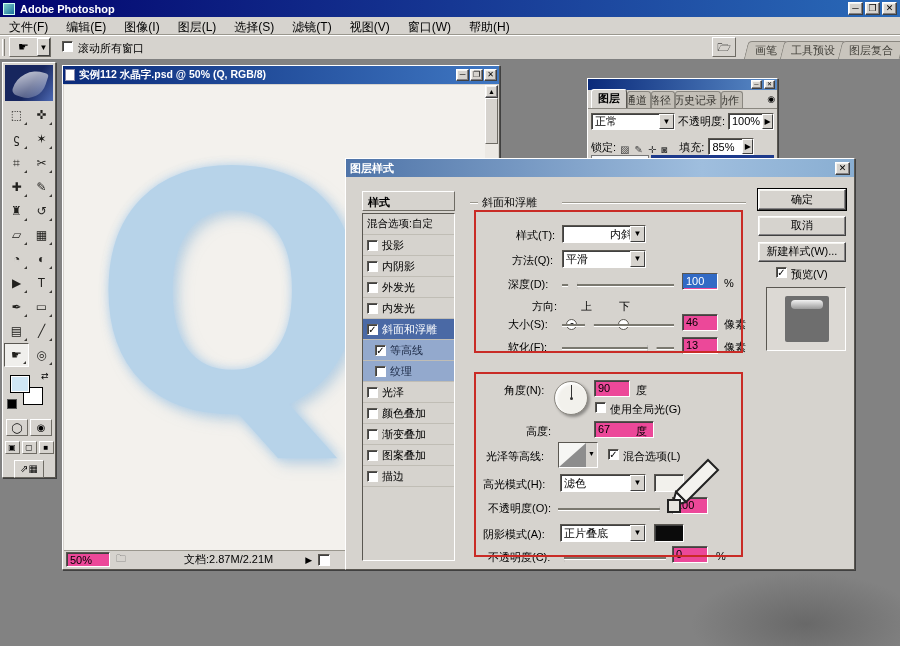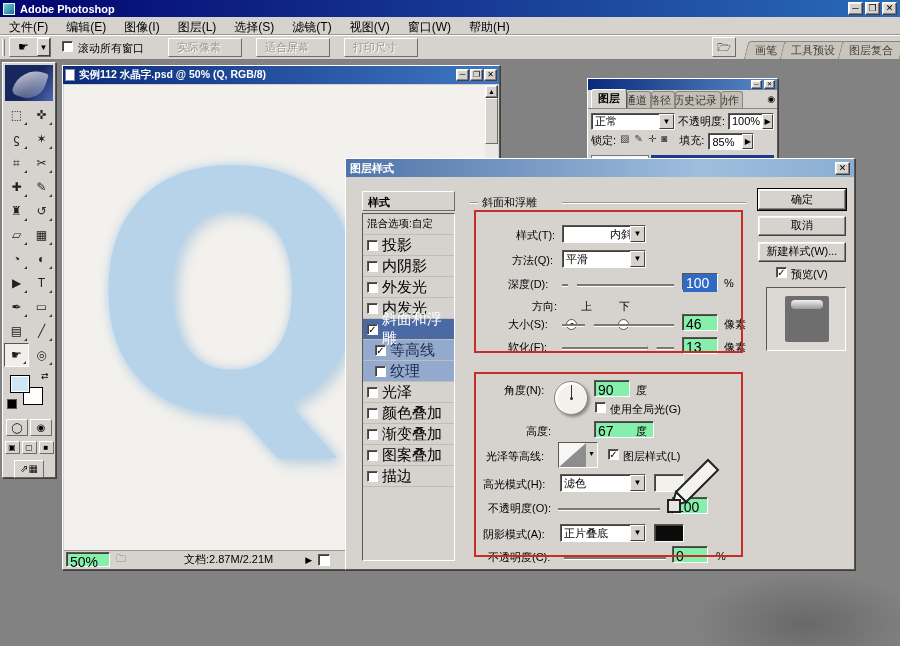--- a/index.html
+++ b/index.html
@@ -20,28 +20,28 @@
   .tool { width:25px; height:24px; display:flex; align-items:center; justify-content:center; font-size:12px; color:#22211e; position:relative; }
   .tool::after { content:""; position:absolute; right:2px; bottom:2px; border-left:3px solid transparent; border-bottom:3px solid #3c3a36; }
   .tool.pressed { background:#f0efec; border:1px solid; border-color:#5a5751 #ffffff #ffffff #5a5751; }
   .cb { display:inline-block; width:11px; height:11px; background:#fff; border:1px solid; border-color:#5a5751 #fff #fff #5a5751; box-shadow:inset 1px 1px 0 #404040; font-size:10px; line-height:10px; text-align:center; color:#000; vertical-align:-2px; }
   .cb.checked::after { content:"✓"; font-weight:bold; }
   .radio { display:inline-block; width:11px; height:11px; border-radius:50%; background:#fff; border:1px solid #5a5751; vertical-align:-2px; position:relative; }
   .radio.on::after { content:""; position:absolute; left:3px; top:3px; width:4px; height:4px; border-radius:50%; background:#000; }
   .combo { background:#fff; border:1px solid; border-color:#5a5751 #fff #fff #5a5751; box-shadow:inset 1px 1px 0 #404040; font-size:11px; display:flex; align-items:center; }
   .combo .val { flex:1; padding:1px 3px; white-space:nowrap; overflow:hidden; }
   .combo .dd { width:15px; align-self:stretch; background:#d6d3ce; border:1px solid; border-color:#fff #404040 #404040 #fff; font-size:8px; line-height:14px; text-align:center; color:#000; }
-  .field { background:#86efac; border:1px solid; border-color:#5a5751 #fff #fff #5a5751; box-shadow:inset 1px 1px 0 #404040; font-size:14px; padding:1px 3px; }
+  .field { background:#ec4899; border:1px solid; border-color:#5a5751 #fff #fff #5a5751; box-shadow:inset 1px 1px 0 #404040; font-size:11px; padding:1px 3px; }
   .lbl { font-size:11px; color:#000; white-space:nowrap; }
   .track { position:absolute; height:2px; background:#7a786f; box-shadow:0 1px 0 #fff; }
   .thumb { position:absolute; top:-6px; width:9px; height:11px; background:#d6d3ce; clip-path:polygon(50% 0,100% 38%,100% 100%,0 100%,0 38%); filter:drop-shadow(1px 1px 0 #555) drop-shadow(-0.5px -0.5px 0 #999); margin-left:-4px; }
   .groupbox { position:absolute; border:1px solid #9a978e; box-shadow:inset 1px 1px 0 #fff, 1px 1px 0 #fff; }
   .legend { position:absolute; top:-8px; left:8px; background:#d6d3ce; padding:0 4px; font-size:11px; }
   .redbox { position:absolute; border:2px solid #c92b26; z-index:30; pointer-events:none; }
-  .style-row { height:21px; display:flex; align-items:center; gap:4px; padding-left:4px; border-bottom:1px solid #c0bdb5; font-size:15px; background:#d6d3ce; }
+  .style-row { height:21px; display:flex; align-items:center; gap:4px; padding-left:4px; border-bottom:1px solid #c0bdb5; font-size:11px; background:#d6d3ce; }
   .style-row.selected { background:#4a69a5; color:#fff; }
   .style-row.sub { background:#93a9cd; color:#1d2b47; padding-left:12px; }
   .bg-tab { display:inline-block; height:17px; line-height:16px; overflow:hidden; direction:rtl; background:#c3bfb7; border:1px solid #8a8780; border-bottom:none; border-radius:3px 3px 0 0; font-size:11px; padding:0 3px; color:#3a3833; white-space:nowrap; }
   .active-tab { display:inline-block; height:19px; line-height:17px; background:#d6d3ce; border:1px solid; border-color:#fff #5a5751 #5a5751 #fff; border-bottom:none; border-radius:3px 3px 0 0; font-size:11px; font-weight:bold; padding:0 6px; }
   .mini-arrow-btn { width:13px; background:#d6d3ce; border:1px solid; border-color:#fff #404040 #404040 #fff; font-size:8px; text-align:center; line-height:14px; }
 </style>
 </head>
 <body>
 
 <div class="abs" style="left:0;top:0;width:900px;height:17px;background:linear-gradient(90deg,#02046e,#2a6ab8);display:flex;align-items:center;padding:0 3px;">
@@ -57,25 +57,20 @@
 <div class="abs graybg" id="menu-bar" style="left:0;top:17px;width:900px;height:18px;border-bottom:1px solid #9a978e;"><span class="menu-item">文件(F)</span><span class="menu-item">编辑(E)</span><span class="menu-item">图像(I)</span><span class="menu-item">图层(L)</span><span class="menu-item">选择(S)</span><span class="menu-item">滤镜(T)</span><span class="menu-item">视图(V)</span><span class="menu-item">窗口(W)</span><span class="menu-item">帮助(H)</span></div>
 
 <div class="abs graybg" style="left:0;top:35px;width:900px;height:25px;border-bottom:1px solid #808080;box-shadow:inset 0 1px 0 #fff;">
   <div class="abs" style="left:2px;top:4px;width:3px;height:17px;border-left:1px solid #fff;border-right:1px solid #807d75;"></div>
   <div class="abs raised-soft" style="left:9px;top:2px;width:42px;height:20px;display:flex;align-items:center;">
     <span style="flex:1;text-align:center;font-size:12px;">☛</span>
     <span class="mini-arrow-btn" style="height:18px;line-height:18px;">▼</span>
   </div>
   <span class="cb abs" style="left:62px;top:6px;"></span>
   <span class="lbl abs" style="left:78px;top:6px;">滚动所有窗口</span>
-  <div class="abs" id="opt-buttons" style="left:168px;top:3px;display:flex;gap:14px;">
-      <span class="opt-btn raised-soft" style="width: 74px;">实际像素</span>
-      <span class="opt-btn raised-soft" style="width: 74px;">适合屏幕</span>
-      <span class="opt-btn raised-soft" style="width: 74px;">打印尺寸</span>
-    </div>
   <div class="abs raised-soft" style="left:712px;top:2px;width:24px;height:20px;text-align:center;font-size:11px;line-height:18px;">🗁</div>
   <div class="abs" id="palette-well" style="left:746px;top:6px;"><span class="well-tab"><span>画笔</span></span><span class="well-tab"><span>工具预设</span></span><span class="well-tab"><span>图层复合</span></span></div>
 </div>
 
 <div class="abs raised" style="left:2px;top:62px;width:54px;height:416px;">
   <div style="width:48px;height:36px;margin:2px;background:linear-gradient(125deg,#17265e 55%,#4d69b3);position:relative;overflow:hidden;">
     <div style="position:absolute;left:10px;top:4px;width:30px;height:30px;background:linear-gradient(145deg,rgba(255,255,255,.85),rgba(255,255,255,.1));border-radius:90% 10% 70% 20%;transform:rotate(18deg);"></div>
   </div>
   <div id="tool-grid" style="display:grid;grid-template-columns:25px 25px;justify-content:center;">
       <div class="tool">
@@ -206,21 +201,21 @@
     <div class="combo" style="width:84px;height:17px;">
       <span class="val">正常</span>
       <span class="dd">▼</span>
     </div>
     <span class="lbl">不透明度:</span>
     <div class="combo" style="width:46px;height:17px;">
       <span class="val">100%</span>
       <span class="dd" style="width:11px;">▶</span>
     </div>
   </div>
-  <div style="height:22px;display:flex;align-items:flex-start;gap:4px;padding:0 3px;">
+  <div style="height:22px;display:flex;align-items:flex-end;gap:4px;padding:0 3px;">
     <span class="lbl">锁定:</span>
     <span id="lock-icons" style="display:flex;gap:5px;font-size:10px;color:#444;">
         <span>▨</span>
         <span>✎</span>
         <span>✛</span>
         <span>◙</span>
       </span>
     <span class="lbl" style="margin-left:8px;">填充:</span>
     <div class="combo" style="width:46px;height:17px;">
       <span class="val">85%</span>
@@ -379,21 +374,21 @@
   <span class="lbl abs" style="left:290px;top:265px;">度</span>
 
   <span class="lbl abs" style="left:140px;top:290px;">光泽等高线:</span>
   <div class="abs sunken" style="left:212px;top:283px;width:40px;height:26px;display:flex;">
     <div style="flex:1;background:#f6f6f4;position:relative;overflow:hidden;">
       <div style="position:absolute;left:0;bottom:0;width:100%;height:100%;background:#8d8d8d;clip-path:polygon(0 100%,100% 0,100% 100%);"></div>
     </div>
     <span class="dd" style="width:11px;font-size:7px;line-height:22px;background:#d6d3ce;text-align:center;">▼</span>
   </div>
   <span class="cb checked abs" style="left:262px;top:290px;"></span>
-  <span class="lbl abs" style="left:277px;top:290px;">图层样式(L)</span>
+  <span class="lbl abs" style="left:277px;top:290px;">混合选项(L)</span>
 
   <span class="lbl abs" style="left:137px;top:318px;">高光模式(H):</span>
   <div class="combo abs" style="left:214px;top:315px;width:86px;height:18px;">
     <span class="val">滤色</span>
     <span class="dd">▼</span>
   </div>
   <div class="abs sunken" style="left:308px;top:315px;width:30px;height:18px;background:#f2f1ec;"></div>
 
   <span class="lbl abs" style="left:142px;top:342px;">不透明度(O):</span>
   <div class="abs" style="left:212px;top:349px;width:108px;height:4px;">

